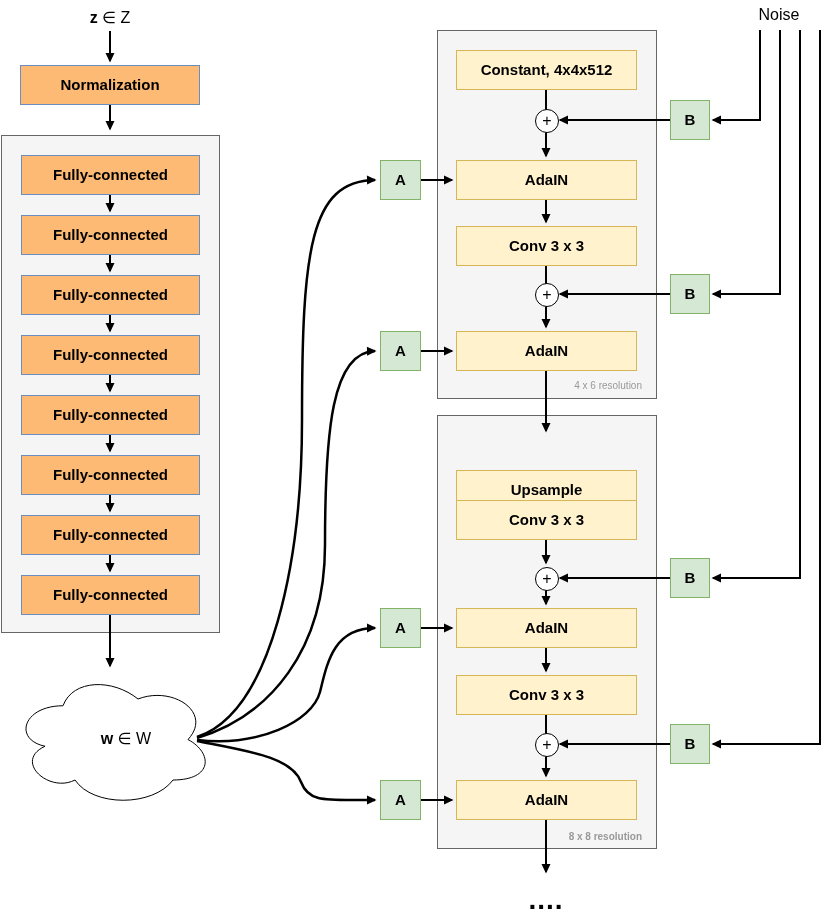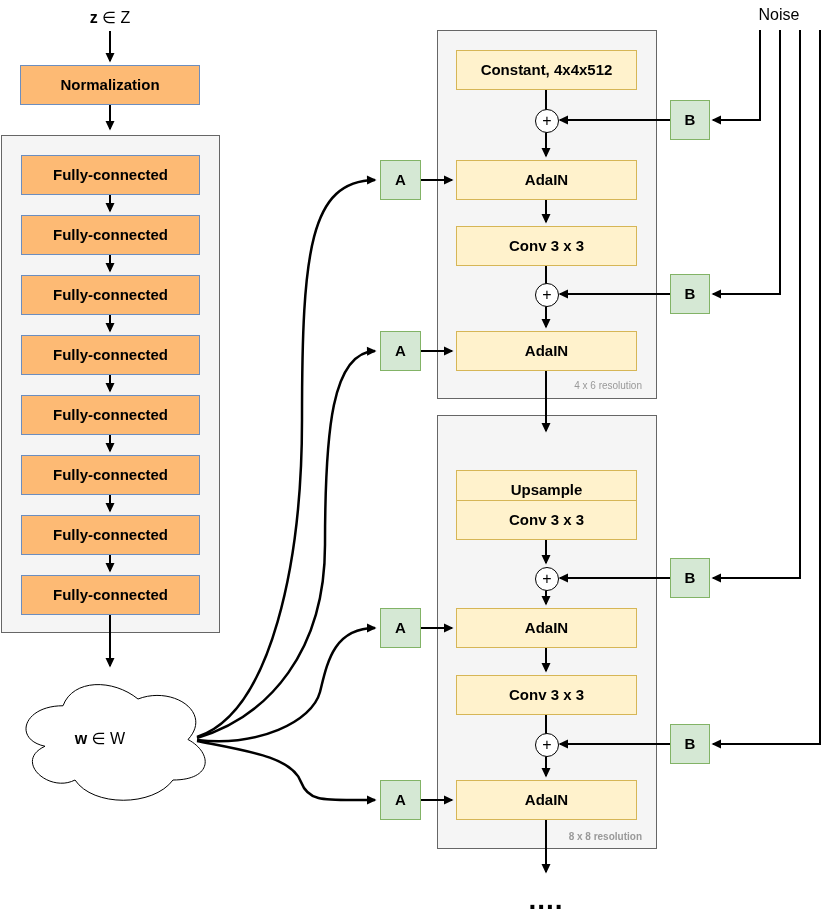--- a/index.html
+++ b/index.html
@@ -112,21 +112,21 @@
 
   <div class="box blue" style="left:21px;top:155px;width:179px;height:40px;">Fully-connected</div>
   <div class="box blue" style="left:21px;top:215px;width:179px;height:40px;">Fully-connected</div>
   <div class="box blue" style="left:21px;top:275px;width:179px;height:40px;">Fully-connected</div>
   <div class="box blue" style="left:21px;top:335px;width:179px;height:40px;">Fully-connected</div>
   <div class="box blue" style="left:21px;top:395px;width:179px;height:40px;">Fully-connected</div>
   <div class="box blue" style="left:21px;top:455px;width:179px;height:40px;">Fully-connected</div>
   <div class="box blue" style="left:21px;top:515px;width:179px;height:40px;">Fully-connected</div>
   <div class="box blue" style="left:21px;top:575px;width:179px;height:40px;">Fully-connected</div>
 
-  <div class="label" style="left:50px;top:729px;width:100px;">
+  <div class="label" style="left:76px;top:729px;width:100px;">
     <span class="sym">w</span><span> ∈ W</span>
   </div>
 
   <div class="label" style="left:736px;top:6px;width:86px;">Noise</div>
 
   <div class="box yellow" style="left:456px;top:50px;width:181px;height:40px;">Constant, 4x4x512</div>
   <div class="box yellow" style="left:456px;top:160px;width:181px;height:40px;">AdaIN</div>
   <div class="box yellow" style="left:456px;top:226px;width:181px;height:40px;">Conv 3 x 3</div>
   <div class="box yellow" style="left:456px;top:331px;width:181px;height:40px;">AdaIN</div>
   <div class="caption" style="left:437px;top:380px;width:213px;">4 x 6 resolution</div>

